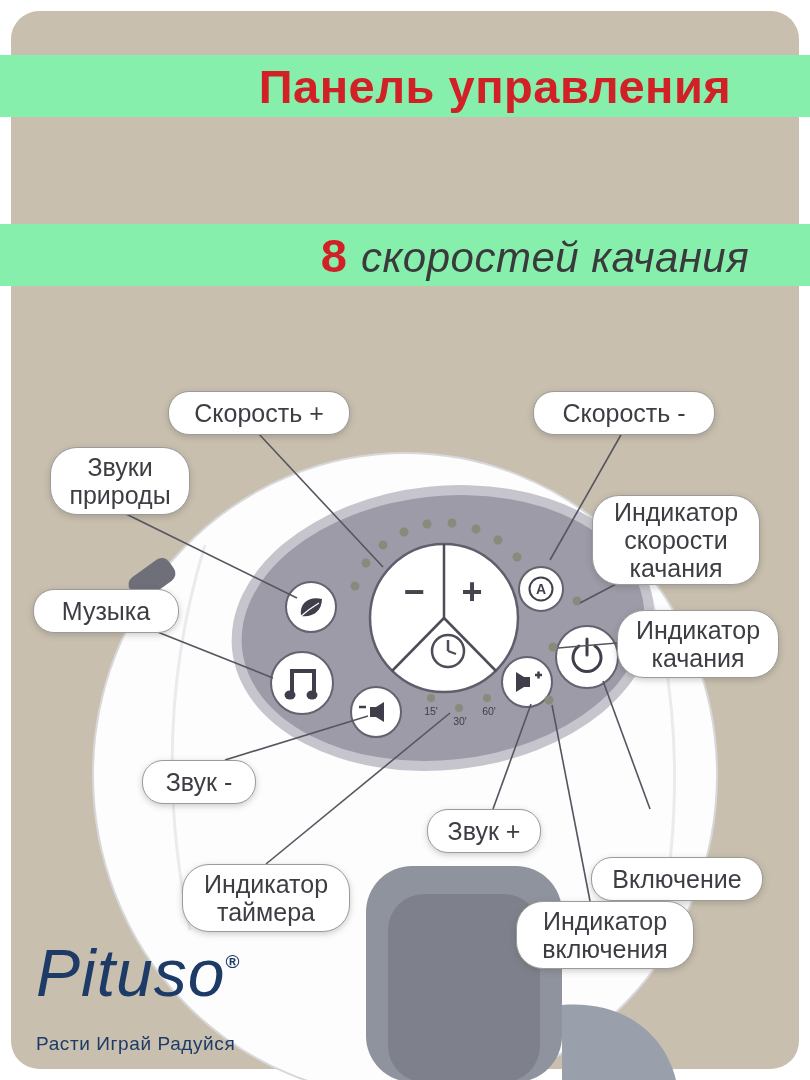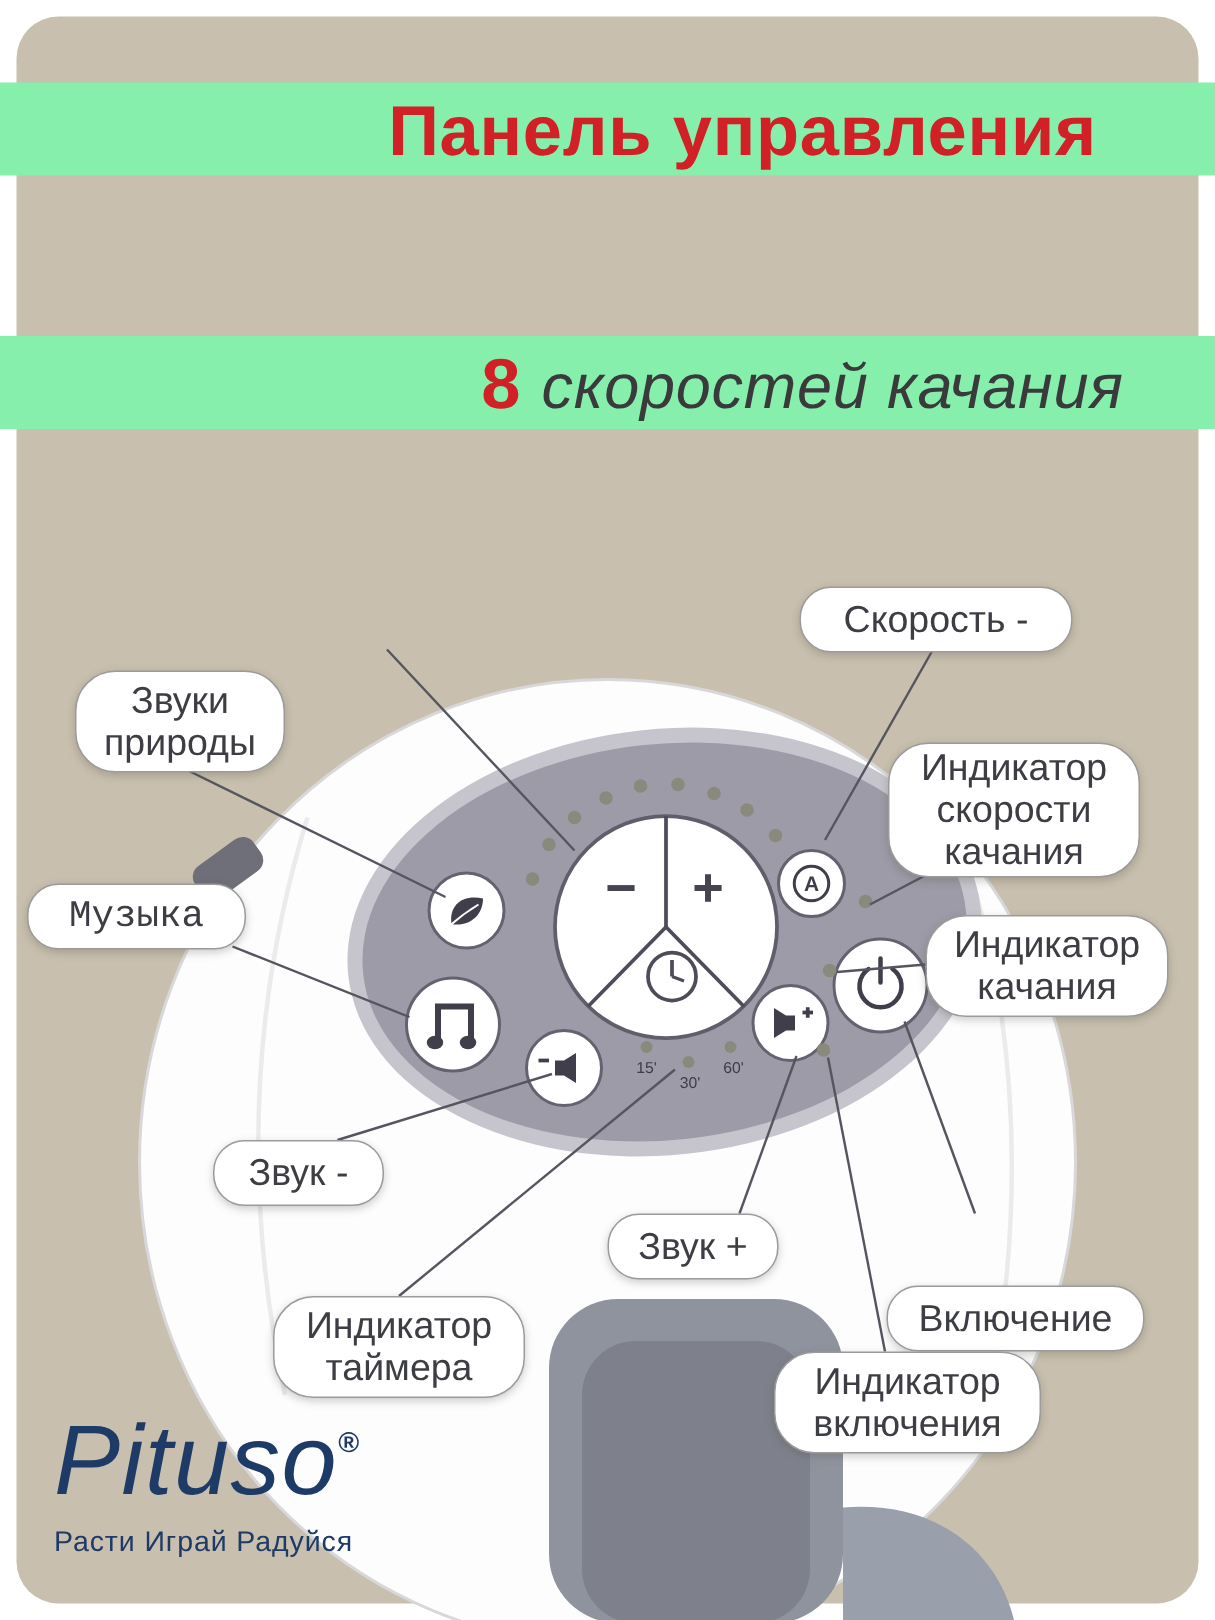--- a/index.html
+++ b/index.html
@@ -29,21 +29,21 @@
     position:absolute;background:#ffffff;border:1px solid #9b9b9b;
     display:flex;align-items:center;justify-content:center;text-align:center;
     color:#3d3d44;font-size:25px;line-height:1.12;white-space:pre-line;
     box-shadow:0 2px 6px rgba(80,75,60,.28);border-radius:22px;
   }
   .pill.round1{border-radius:21px;}
   .pill.round2{border-radius:27px;}
   .logo{position:absolute;left:36px;top:940px;color:#1d3b66;}
   .brand{font-size:66px;font-weight:normal;font-style:italic;letter-spacing:1px;line-height:1;}
   .reg{font-size:19px;font-weight:bold;font-style:normal;vertical-align:28px;}
-  .tagline{margin-top:12px;font-size:19px;letter-spacing:.6px;}
+  .tagline{margin-top:27px;font-size:19px;letter-spacing:.6px;}
 </style>
 </head>
 <body>
 
 <div class="page">
   <div class="canvas"></div>
 
   <svg class="art" width="810" height="1080" viewBox="0 0 810 1080">
 
     <g>
@@ -170,31 +170,32 @@
   <div class="banner banner-title">
     <div class="title-text">Панель управления</div>
   </div>
   <div class="banner banner-sub">
     <div class="sub-wrap">
       <span class="sub-num">8</span>
       <span class="sub-text">скоростей качания</span>
     </div>
   </div>
 
+  <div class="pill round1" style="left:168px;top:391px;width:180px;height:42px;">Скорость +</div>
   <div class="pill round1" style="left:533px;top:391px;width:180px;height:42px;">Скорость -</div>
   <div class="pill round2" style="left:50px;top:447px;width:138px;height:66px;">Звуки
 природы</div>
   <div class="pill round2" style="left:592px;top:495px;width:166px;height:88px;">Индикатор
 скорости
 качания</div>
-  <div class="pill round1" style="left:18px;top:589px;width:144px;height:42px;font-family:Liberation Mono, monospace;">Музыка</div>
+  <div class="pill round1" style="left:33px;top:589px;width:144px;height:42px;">Музыка</div>
   <div class="pill round2" style="left:617px;top:610px;width:160px;height:66px;">Индикатор
 качания</div>
   <div class="pill round1" style="left:142px;top:760px;width:112px;height:42px;">Звук -</div>
-  <div class="pill round1" style="left:405px;top:809px;width:112px;height:42px;">Звук +</div>
+  <div class="pill round1" style="left:427px;top:809px;width:112px;height:42px;">Звук +</div>
   <div class="pill round1" style="left:591px;top:857px;width:170px;height:42px;">Включение</div>
   <div class="pill round2" style="left:182px;top:864px;width:166px;height:66px;">Индикатор
 таймера</div>
   <div class="pill round2" style="left:516px;top:901px;width:176px;height:66px;">Индикатор
 включения</div>
 
   <div class="logo">
     <div>
       <span class="brand">Pituso</span><span class="reg">®</span>
     </div>

